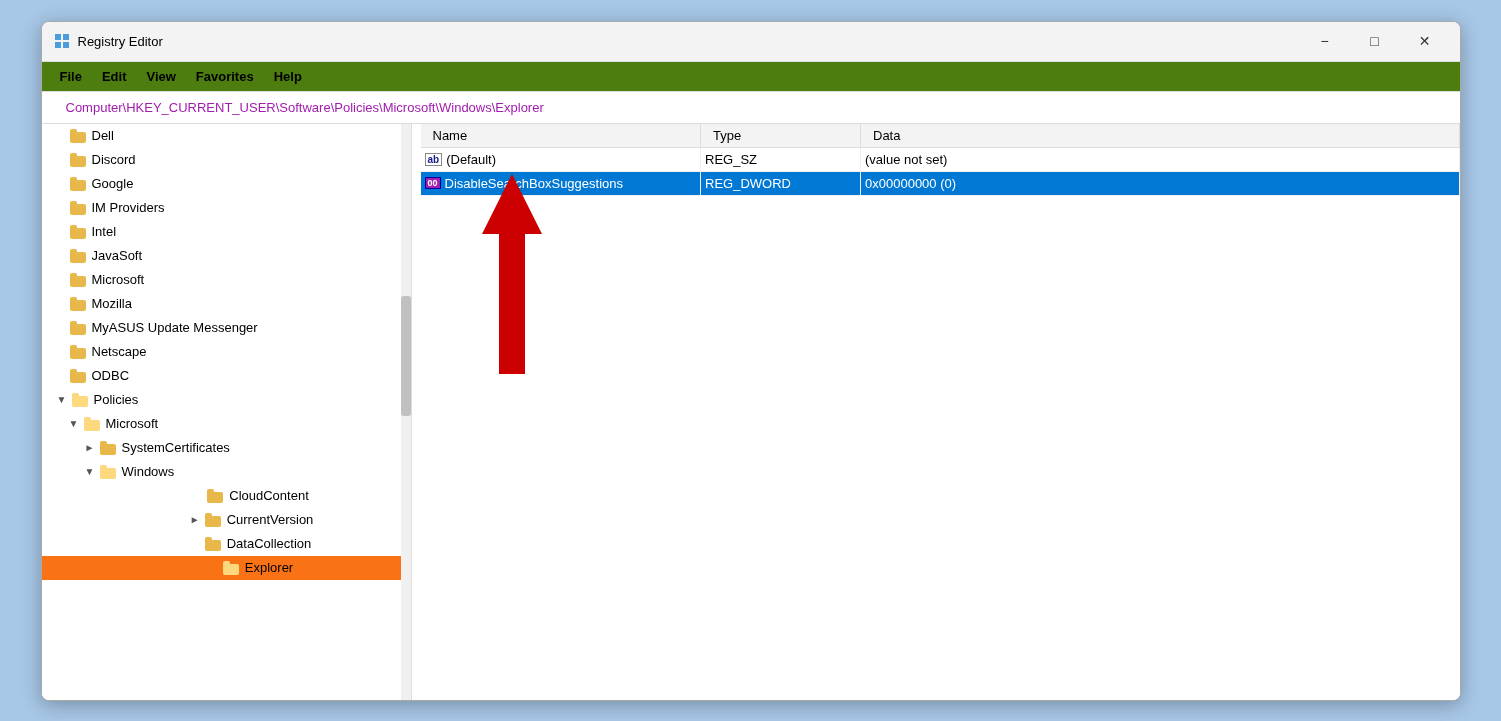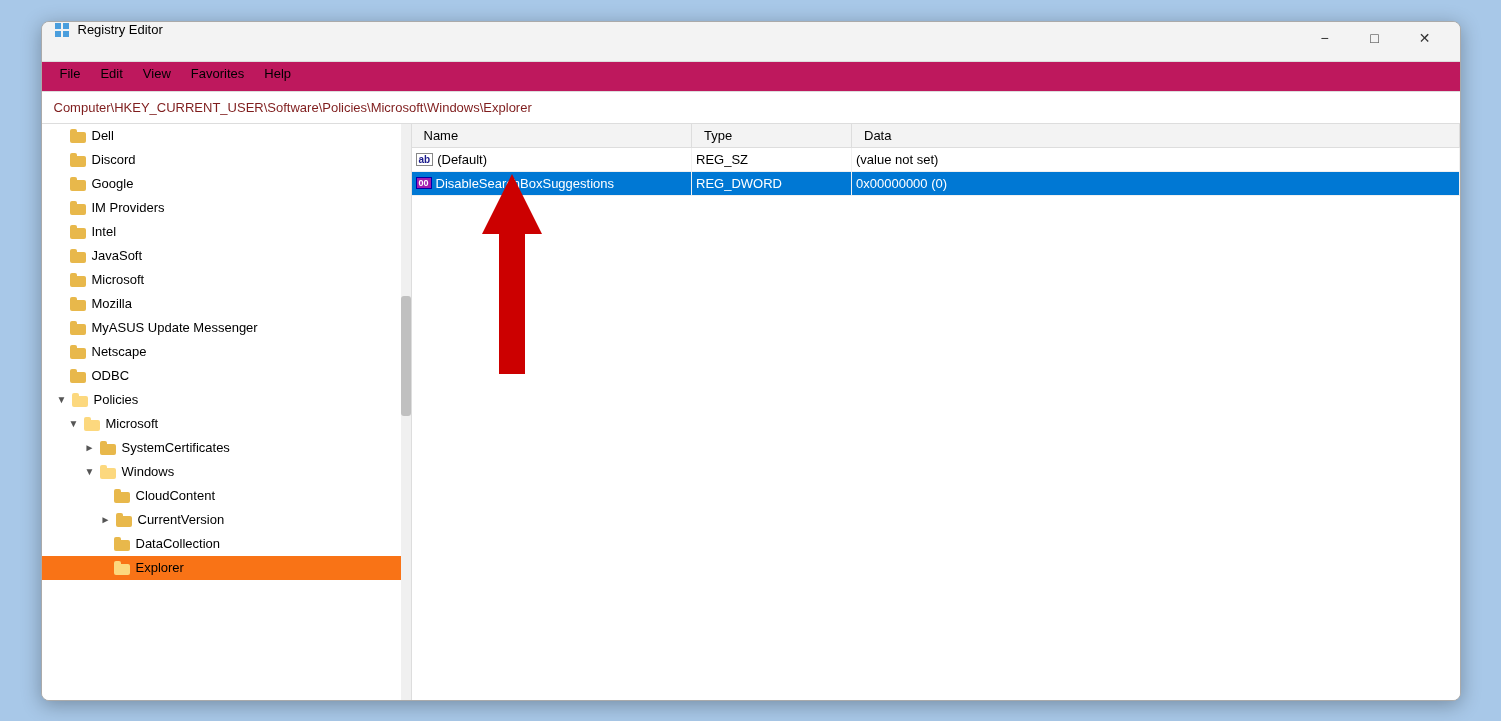--- a/index.html
+++ b/index.html
@@ -21,21 +21,21 @@
       border-radius: 8px;
       box-shadow: 0 4px 20px rgba(0,0,0,0.3);
       display: flex;
       flex-direction: column;
       overflow: hidden;
     }
     .title-bar {
       background: #f3f3f3;
       height: 40px;
       display: flex;
-      align-items: flex-start;
+      align-items: center;
       padding: 0 12px;
       border-bottom: 1px solid #ddd;
       flex-shrink: 0;
     }
     .title-bar-icon {
       width: 16px;
       height: 16px;
       margin-right: 8px;
       display: flex;
       align-items: center;
@@ -63,41 +63,43 @@
       display: flex;
       align-items: center;
       justify-content: center;
       font-size: 14px;
       color: #333;
       border-radius: 4px;
     }
     .menu-bar {
       height: 30px;
       display: flex;
+      align-items: center;
       padding: 0 8px;
-      background: #be185d;
+      background: #4d7c0f;
       border-bottom: 1px solid #ddd;
       flex-shrink: 0;
+      font-weight: bold;
     }
     .menu-item {
       padding: 4px 10px;
       cursor: pointer;
       border-radius: 3px;
       font-size: 13px;
       color: #000;
     }
     .address-bar {
       height: 32px;
       display: flex;
       align-items: center;
-      padding: 0 12px;
+      padding: 0 24px;
       background: #fff;
       border-bottom: 1px solid #ddd;
       font-size: 13px;
-      color: #7f1d1d;
+      color: #a21caf;
       flex-shrink: 0;
     }
     .main-content {
       display: flex;
       flex: 1;
       overflow: hidden;
     }
     .sidebar {
       width: 370px;
       background: #fff;
@@ -177,32 +179,33 @@
     .expand-placeholder {
       width: 16px;
       flex-shrink: 0;
     }
     .tree-label {
       font-size: 13px;
       color: #000;
     }
     .indent-1 { padding-left: 24px; }
     .indent-2 { padding-left: 40px; }
-    .indent-3 { padding-left: 56px; }
+    .indent-3 { padding-left: 56px; justify-content: center; }
     .registry-pane {
       flex: 1;
       background: #fff;
       display: flex;
       flex-direction: column;
       overflow: hidden;
       position: relative;
     }
     .registry-table {
       flex: 1;
       overflow: auto;
+      margin-left: 9px;
     }
     table {
       width: 100%;
       border-collapse: collapse;
     }
     thead tr th {
       background: #f3f3f3;
       text-align: left;
       padding: 4px 12px;
       border-bottom: 1px solid #ddd;

